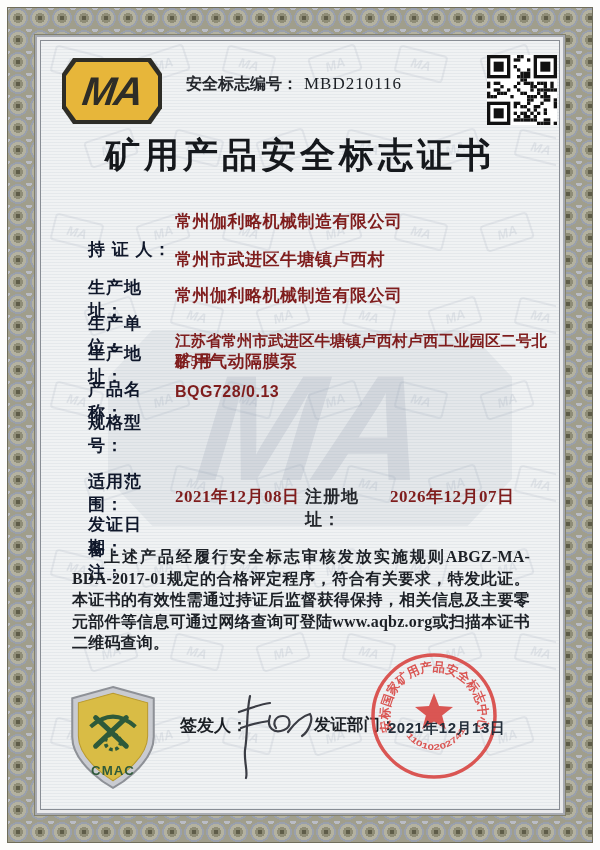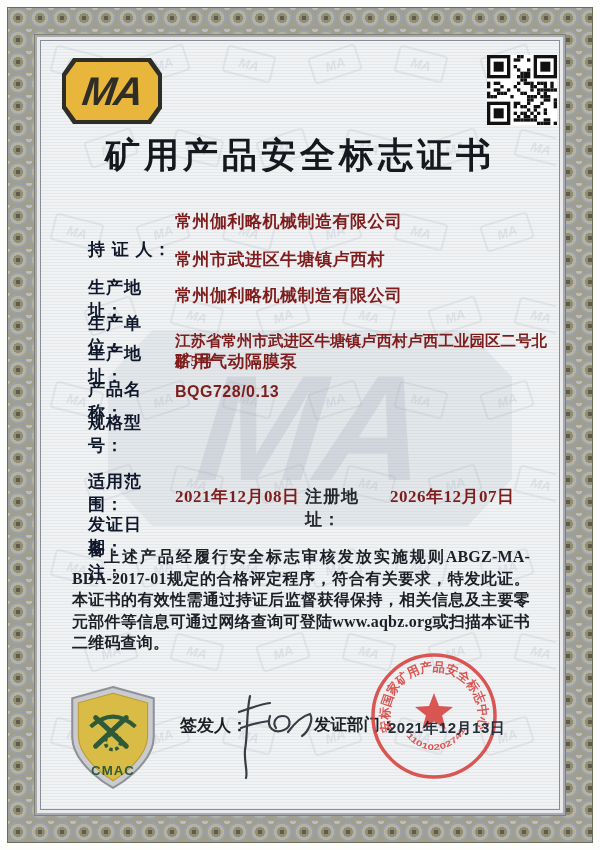--- a/index.html
+++ b/index.html
@@ -140,20 +140,23 @@
       <div class="wm" style="left: 438px; top: 678px; transform: rotate(-18deg);">MA</div>
     </div>
   <div class="big-wm">
     <span>MA</span>
   </div>
 
   <div class="ma-badge">
     <div class="ma-badge-in">
       <span>MA</span>
     </div>
+  </div>
+  <div class="cert-no">
+    <span class="lab">安全标志编号：</span><span class="num">MBD210116</span>
   </div>
   <svg class="qr" id="qr-svg" viewBox="0 0 21 21">
       <rect x="0" y="0" width="21" height="21" fill="#ffffff"></rect>
       <rect x="9" y="0" width="1" height="1" fill="#111"></rect>
       <rect x="10" y="0" width="1" height="1" fill="#111"></rect>
       <rect x="8" y="1" width="1" height="1" fill="#111"></rect>
       <rect x="9" y="1" width="1" height="1" fill="#111"></rect>
       <rect x="12" y="1" width="1" height="1" fill="#111"></rect>
       <rect x="8" y="3" width="1" height="1" fill="#111"></rect>
       <rect x="9" y="4" width="1" height="1" fill="#111"></rect>

